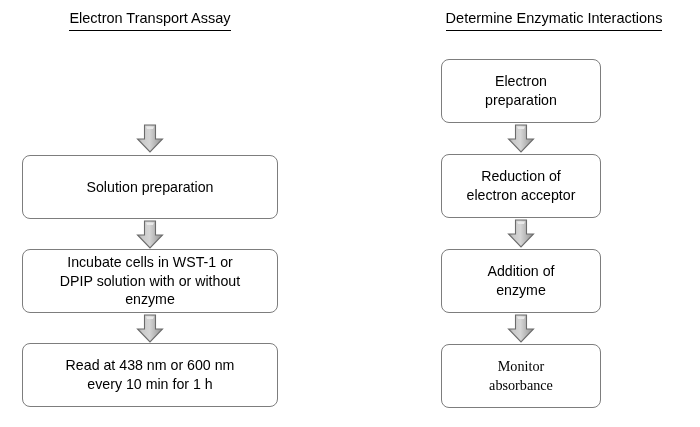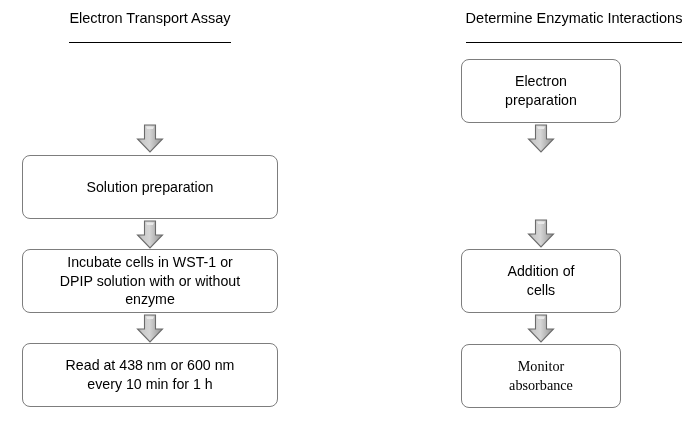--- a/index.html
+++ b/index.html
@@ -23,35 +23,35 @@
     width: 700px;
     height: 427px;
   }
 
   .column {
     position: absolute;
     top: 0;
     height: 427px;
   }
   .column-left  { left: 0px;   width: 300px; }
-  .column-right { left: 399px; width: 300px; }
+  .column-right { left: 379px; width: 300px; }
 
   .col-title {
     position: absolute;
     top: 9px;
     width: 100%;
     text-align: center;
     font-size: 14.5px;
     line-height: 18px;
     letter-spacing: 0px;
     white-space: nowrap;
   }
   .col-title span {
     border-bottom: 1.3px solid #000;
-    padding-bottom: 16px;
+    padding-bottom: 4px;
     margin-left: 24px;
   }
   .column-left .col-title  { left: -12px; }
   .column-right .col-title { left: 13px; }
 
   .node {
     position: absolute;
     box-sizing: border-box;
     background: #ffffff;
     border: 1.15px solid #7d7d7d;
@@ -197,40 +197,44 @@
             <stop offset="48%" stop-color="#d5d5d5"></stop>
             <stop offset="72%" stop-color="#b5b5b5"></stop>
             <stop offset="100%" stop-color="#8f8f8f"></stop>
           </linearGradient>
         </defs>
         <polygon points="9.5,1 20.5,1 20.5,15 27.5,15 15,28 2.5,15 9.5,15" fill="url(#agR1)" stroke="#6b6b6b" stroke-width="1.1" stroke-linejoin="miter"></polygon>
         <polygon points="11,2.6 19,2.6 18,5 12,5" fill="#e9e9e9"></polygon>
       </svg>
     </div>
 
+    <div class="node n-r2">
+      <span class="node-text">Reduction of
+electron acceptor</span>
+    </div>
 
     <div class="arrow a-r2">
       <svg viewBox="0 0 30 29" xmlns="http://www.w3.org/2000/svg">
         <defs>
           <linearGradient id="agR2" x1="0" y1="0" x2="1" y2="0">
             <stop offset="0%" stop-color="#9c9c9c"></stop>
             <stop offset="18%" stop-color="#c9c9c9"></stop>
             <stop offset="48%" stop-color="#d5d5d5"></stop>
             <stop offset="72%" stop-color="#b5b5b5"></stop>
             <stop offset="100%" stop-color="#8f8f8f"></stop>
           </linearGradient>
         </defs>
         <polygon points="9.5,1 20.5,1 20.5,15 27.5,15 15,28 2.5,15 9.5,15" fill="url(#agR2)" stroke="#6b6b6b" stroke-width="1.1" stroke-linejoin="miter"></polygon>
         <polygon points="11,2.6 19,2.6 18,5 12,5" fill="#e9e9e9"></polygon>
       </svg>
     </div>
 
     <div class="node n-r3">
       <span class="node-text">Addition of
-cells</span>
+enzyme</span>
     </div>
 
     <div class="arrow a-r3">
       <svg viewBox="0 0 30 29" xmlns="http://www.w3.org/2000/svg">
         <defs>
           <linearGradient id="agR3" x1="0" y1="0" x2="1" y2="0">
             <stop offset="0%" stop-color="#9c9c9c"></stop>
             <stop offset="18%" stop-color="#c9c9c9"></stop>
             <stop offset="48%" stop-color="#d5d5d5"></stop>
             <stop offset="72%" stop-color="#b5b5b5"></stop>

